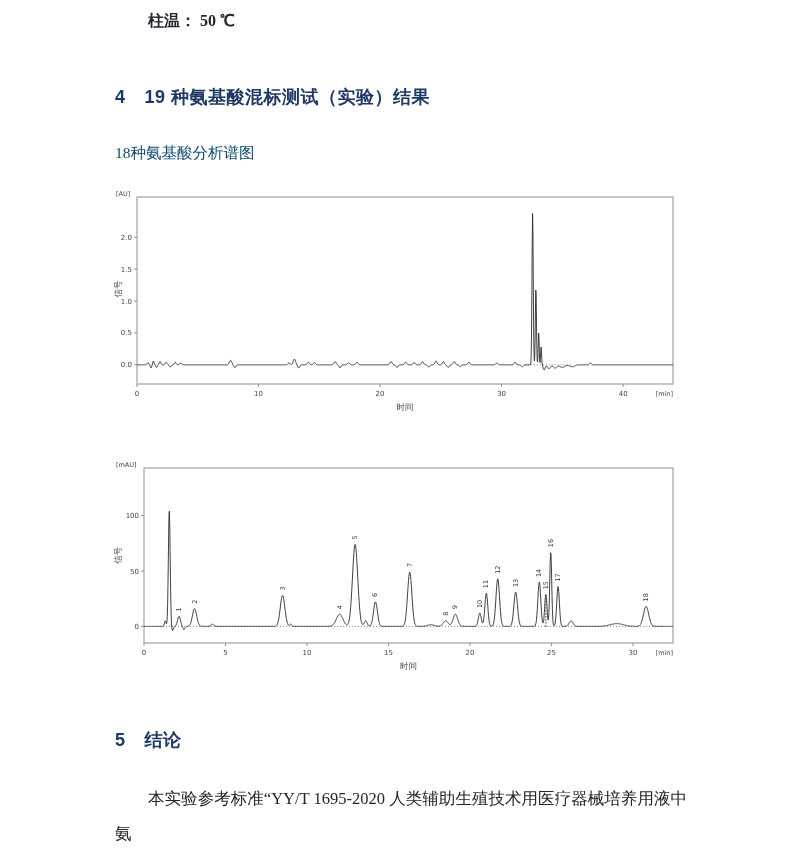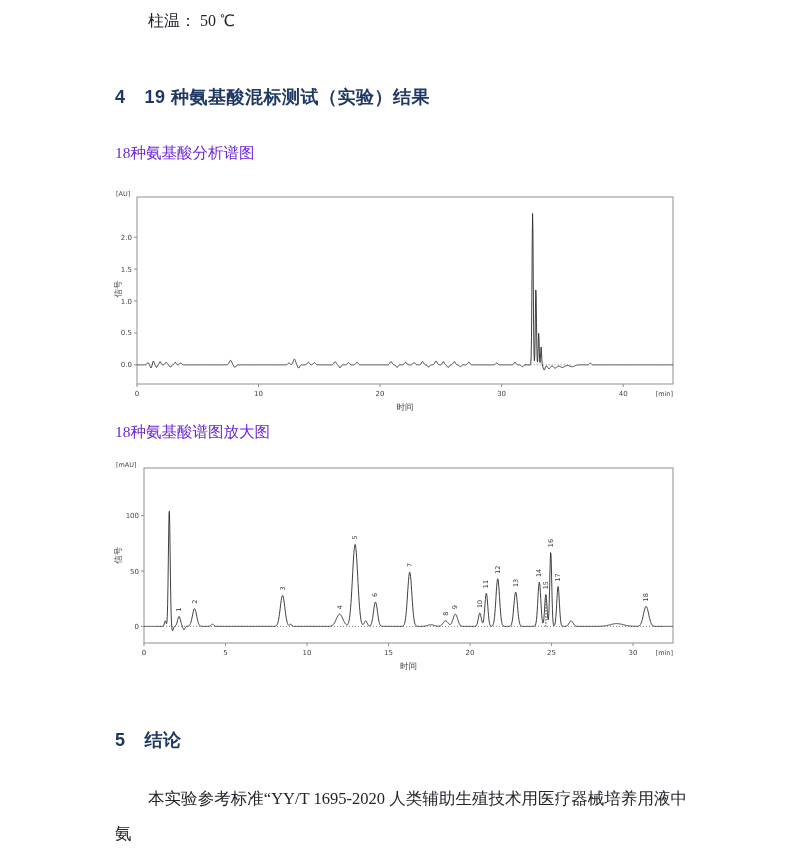--- a/index.html
+++ b/index.html
@@ -1,31 +1,31 @@
 <!DOCTYPE html>
 <html><head>
 <meta charset="utf-8">
 <style>
   html,body{margin:0;padding:0;background:#ffffff;}
   .page{
     position:relative;width:800px;height:849px;background:#ffffff;
     overflow:hidden;font-family:"Liberation Serif", serif;color:#24242c;
   }
   .top-line{
-    position:absolute;left:148px;top:11px;font-size:16px;color:#24242c;
+    position:absolute;left:148px;top:11px;font-size:16px;color:#24242c;font-weight:bold;
   }
   .heading{
     position:absolute;left:115px;display:flex;gap:19px;align-items:baseline;
     font-family:"Liberation Sans", sans-serif;font-weight:bold;font-size:18px;
     color:#1f3864;letter-spacing:0.5px;
   }
   .h4{top:85px;}
   .h5{top:728px;}
   .caption{
-    position:absolute;left:115px;font-size:15.5px;color:#6d28d9;
+    position:absolute;left:115px;font-size:15.5px;color:#0c4a6e;
   }
   .cap1{top:143px;}
   .cap2{top:422px;}
   .chart{position:absolute;left:108px;width:585px;height:228px;}
   #chart1{top:188px;}
   #chart2{top:458px;}
   .para{
     position:absolute;left:115px;top:781px;width:572px;
     font-size:16.5px;color:#24242c;
   }
@@ -72,21 +72,20 @@
       <text x="393.625850340136" y="208" font-size="7" fill="#444444" text-anchor="middle" font-family="DejaVu Sans, sans-serif">30</text>
       <line x1="515.1678004535147" y1="196" x2="515.1678004535147" y2="199" stroke="#8f8f8f"></line>
       <text x="515.1678004535147" y="208" font-size="7" fill="#444444" text-anchor="middle" font-family="DejaVu Sans, sans-serif">40</text>
       <text x="565" y="208" font-size="6.5" fill="#444444" text-anchor="end" font-family="DejaVu Sans, sans-serif">[min]</text>
       <text x="297" y="222" font-size="8.5" fill="#444444" text-anchor="middle">时间</text>
       <text x="13" y="100.92662116040955" font-size="8.5" fill="#444444" text-anchor="middle" transform="rotate(-90 13 100.92662116040955)">信号</text>
       <line x1="416.71882086167795" y1="176.8532423208191" x2="464.12018140589566" y2="176.8532423208191" stroke="#666" stroke-width="0.8" stroke-dasharray="1,2"></line>
       <polyline points="29.00,176.85 29.36,176.85 29.71,176.85 30.07,176.85 30.43,176.85 30.79,176.85 31.14,176.85 31.50,176.85 31.86,176.85 32.22,176.85 32.57,176.85 32.93,176.85 33.29,176.85 33.65,176.85 34.00,176.85 34.36,176.85 34.72,176.85 35.07,176.85 35.43,176.85 35.79,176.85 36.15,176.85 36.50,176.85 36.86,176.85 37.22,176.84 37.58,176.81 37.93,176.71 38.29,176.51 38.65,176.15 39.01,175.63 39.36,175.08 39.72,174.69 40.08,174.65 40.43,174.98 40.79,175.54 41.15,176.18 41.51,176.86 41.86,177.68 42.22,178.66 42.58,179.58 42.94,180.02 43.29,179.70 43.65,178.73 44.01,177.42 44.37,176.00 44.72,174.57 45.08,173.44 45.44,173.04 45.79,173.53 46.15,174.60 46.51,175.70 46.87,176.58 47.22,177.31 47.58,178.07 47.94,178.85 48.30,179.35 48.65,179.30 49.01,178.74 49.37,177.98 49.73,177.34 50.08,176.86 50.44,176.43 50.80,175.87 51.15,175.12 51.51,174.33 51.87,173.77 52.23,173.70 52.58,174.15 52.94,174.91 53.30,175.68 53.66,176.26 54.01,176.60 54.37,176.76 54.73,176.82 55.09,176.83 55.44,176.80 55.80,176.72 56.16,176.55 56.51,176.25 56.87,175.81 57.23,175.25 57.59,174.72 57.94,174.37 58.30,174.32 58.66,174.60 59.02,175.11 59.37,175.67 59.73,176.16 60.09,176.54 60.45,176.84 60.80,177.15 61.16,177.57 61.52,178.11 61.87,178.66 62.23,179.03 62.59,179.05 62.95,178.70 63.30,178.16 63.66,177.63 64.02,177.24 64.38,177.01 64.73,176.88 65.09,176.78 65.45,176.61 65.81,176.29 66.16,175.79 66.52,175.15 66.88,174.58 67.23,174.30 67.59,174.46 67.95,174.97 68.31,175.61 68.66,176.17 69.02,176.53 69.38,176.72 69.74,176.80 70.09,176.80 70.45,176.74 70.81,176.59 71.17,176.35 71.52,176.00 71.88,175.58 72.24,175.19 72.59,174.96 72.95,174.98 73.31,175.23 73.67,175.62 74.02,176.04 74.38,176.38 74.74,176.61 75.10,176.75 75.45,176.81 75.81,176.84 76.17,176.85 76.53,176.85 76.88,176.85 77.24,176.85 77.60,176.85 77.95,176.85 78.31,176.85 78.67,176.85 79.03,176.85 79.38,176.85 79.74,176.85 80.10,176.85 80.46,176.85 80.81,176.85 81.17,176.85 81.53,176.85 81.89,176.85 82.24,176.85 82.60,176.85 82.96,176.85 83.31,176.85 83.67,176.85 84.03,176.85 84.39,176.85 84.74,176.85 85.10,176.85 85.46,176.85 85.82,176.85 86.17,176.85 86.53,176.85 86.89,176.85 87.25,176.85 87.60,176.85 87.96,176.85 88.32,176.85 88.67,176.85 89.03,176.85 89.39,176.85 89.75,176.85 90.10,176.85 90.46,176.85 90.82,176.85 91.18,176.85 91.53,176.85 91.89,176.85 92.25,176.85 92.61,176.85 92.96,176.85 93.32,176.85 93.68,176.85 94.03,176.85 94.39,176.85 94.75,176.85 95.11,176.85 95.46,176.85 95.82,176.85 96.18,176.85 96.54,176.85 96.89,176.85 97.25,176.85 97.61,176.85 97.97,176.85 98.32,176.85 98.68,176.85 99.04,176.85 99.39,176.85 99.75,176.85 100.11,176.85 100.47,176.85 100.82,176.85 101.18,176.85 101.54,176.85 101.90,176.85 102.25,176.85 102.61,176.85 102.97,176.85 103.33,176.85 103.68,176.85 104.04,176.85 104.40,176.85 104.75,176.85 105.11,176.85 105.47,176.85 105.83,176.85 106.18,176.85 106.54,176.85 106.90,176.85 107.26,176.85 107.61,176.85 107.97,176.85 108.33,176.85 108.69,176.85 109.04,176.85 109.40,176.85 109.76,176.85 110.11,176.85 110.47,176.85 110.83,176.85 111.19,176.85 111.54,176.85 111.90,176.85 112.26,176.85 112.62,176.85 112.97,176.85 113.33,176.85 113.69,176.85 114.05,176.85 114.40,176.85 114.76,176.85 115.12,176.85 115.47,176.85 115.83,176.85 116.19,176.85 116.55,176.85 116.90,176.85 117.26,176.85 117.62,176.85 117.98,176.85 118.33,176.84 118.69,176.83 119.05,176.79 119.41,176.71 119.76,176.55 120.12,176.28 120.48,175.86 120.83,175.27 121.19,174.54 121.55,173.75 121.91,173.03 122.26,172.54 122.62,172.39 122.98,172.61 123.34,173.16 123.69,173.91 124.05,174.73 124.41,175.51 124.77,176.22 125.12,176.88 125.48,177.55 125.84,178.23 126.19,178.85 126.55,179.27 126.91,179.39 127.27,179.17 127.62,178.70 127.98,178.14 128.34,177.63 128.70,177.27 129.05,177.05 129.41,176.93 129.77,176.88 130.13,176.86 130.48,176.86 130.84,176.85 131.20,176.85 131.55,176.85 131.91,176.85 132.27,176.85 132.63,176.85 132.98,176.85 133.34,176.85 133.70,176.85 134.06,176.85 134.41,176.85 134.77,176.85 135.13,176.85 135.49,176.85 135.84,176.85 136.20,176.85 136.56,176.85 136.91,176.85 137.27,176.85 137.63,176.85 137.99,176.85 138.34,176.85 138.70,176.85 139.06,176.85 139.42,176.85 139.77,176.85 140.13,176.85 140.49,176.85 140.85,176.85 141.20,176.85 141.56,176.85 141.92,176.85 142.27,176.85 142.63,176.85 142.99,176.85 143.35,176.85 143.70,176.85 144.06,176.85 144.42,176.85 144.78,176.85 145.13,176.85 145.49,176.85 145.85,176.85 146.21,176.85 146.56,176.85 146.92,176.85 147.28,176.85 147.63,176.85 147.99,176.85 148.35,176.85 148.71,176.85 149.06,176.85 149.42,176.85 149.78,176.85 150.14,176.85 150.49,176.85 150.85,176.85 151.21,176.85 151.57,176.85 151.92,176.85 152.28,176.85 152.64,176.85 152.99,176.85 153.35,176.85 153.71,176.85 154.07,176.85 154.42,176.85 154.78,176.85 155.14,176.85 155.50,176.85 155.85,176.85 156.21,176.85 156.57,176.85 156.93,176.85 157.28,176.85 157.64,176.85 158.00,176.85 158.35,176.85 158.71,176.85 159.07,176.85 159.43,176.85 159.78,176.85 160.14,176.85 160.50,176.85 160.86,176.85 161.21,176.85 161.57,176.85 161.93,176.85 162.29,176.85 162.64,176.85 163.00,176.85 163.36,176.85 163.71,176.85 164.07,176.85 164.43,176.85 164.79,176.85 165.14,176.85 165.50,176.85 165.86,176.85 166.22,176.85 166.57,176.85 166.93,176.85 167.29,176.85 167.65,176.85 168.00,176.85 168.36,176.85 168.72,176.85 169.07,176.85 169.43,176.85 169.79,176.85 170.15,176.85 170.50,176.85 170.86,176.85 171.22,176.85 171.58,176.85 171.93,176.85 172.29,176.85 172.65,176.85 173.01,176.85 173.36,176.85 173.72,176.85 174.08,176.85 174.43,176.85 174.79,176.85 175.15,176.85 175.51,176.85 175.86,176.85 176.22,176.85 176.58,176.85 176.94,176.85 177.29,176.85 177.65,176.85 178.01,176.83 178.37,176.79 178.72,176.71 179.08,176.54 179.44,176.26 179.79,175.88 180.15,175.46 180.51,175.11 180.87,174.94 181.22,175.02 181.58,175.32 181.94,175.73 182.30,176.12 182.65,176.41 183.01,176.54 183.37,176.51 183.73,176.31 184.08,175.91 184.44,175.28 184.80,174.44 185.15,173.45 185.51,172.45 185.87,171.63 186.23,171.17 186.58,171.18 186.94,171.66 187.30,172.50 187.66,173.52 188.01,174.56 188.37,175.52 188.73,176.39 189.09,177.23 189.44,178.08 189.80,178.92 190.16,179.61 190.51,179.99 190.87,179.96 191.23,179.52 191.59,178.86 191.94,178.17 192.30,177.61 192.66,177.23 193.02,177.02 193.37,176.92 193.73,176.87 194.09,176.86 194.45,176.85 194.80,176.85 195.16,176.85 195.52,176.85 195.87,176.85 196.23,176.85 196.59,176.85 196.95,176.83 197.30,176.80 197.66,176.74 198.02,176.60 198.38,176.37 198.73,176.02 199.09,175.57 199.45,175.07 199.81,174.62 200.16,174.35 200.52,174.32 200.88,174.56 201.23,174.98 201.59,175.48 201.95,175.95 202.31,176.32 202.66,176.56 203.02,176.70 203.38,176.75 203.74,176.73 204.09,176.63 204.45,176.43 204.81,176.13 205.17,175.73 205.52,175.30 205.88,174.90 206.24,174.66 206.59,174.64 206.95,174.84 207.31,175.21 207.67,175.65 208.02,176.06 208.38,176.38 208.74,176.60 209.10,176.73 209.45,176.80 209.81,176.83 210.17,176.85 210.53,176.85 210.88,176.85 211.24,176.85 211.60,176.85 211.95,176.85 212.31,176.85 212.67,176.85 213.03,176.85 213.38,176.85 213.74,176.85 214.10,176.85 214.46,176.85 214.81,176.85 215.17,176.85 215.53,176.85 215.89,176.85 216.24,176.85 216.60,176.85 216.96,176.85 217.31,176.85 217.67,176.85 218.03,176.85 218.39,176.85 218.74,176.85 219.10,176.85 219.46,176.85 219.82,176.85 220.17,176.85 220.53,176.85 220.89,176.85 221.25,176.85 221.60,176.85 221.96,176.85 222.32,176.85 222.67,176.85 223.03,176.85 223.39,176.84 223.75,176.83 224.10,176.78 224.46,176.68 224.82,176.50 225.18,176.19 225.53,175.73 225.89,175.14 226.25,174.52 226.61,173.99 226.96,173.69 227.32,173.72 227.68,174.06 228.03,174.62 228.39,175.24 228.75,175.82 229.11,176.28 229.46,176.64 229.82,176.95 230.18,177.31 230.54,177.79 230.89,178.39 231.25,179.03 231.61,179.53 231.97,179.72 232.32,179.55 232.68,179.06 233.04,178.43 233.39,177.84 233.75,177.39 234.11,177.11 234.47,176.96 234.82,176.89 235.18,176.87 235.54,176.86 235.90,176.85 236.25,176.85 236.61,176.85 236.97,176.84 237.33,176.82 237.68,176.77 238.04,176.67 238.40,176.49 238.75,176.21 239.11,175.83 239.47,175.40 239.83,174.99 240.18,174.70 240.54,174.62 240.90,174.78 241.26,175.11 241.61,175.54 241.97,175.97 242.33,176.31 242.69,176.56 243.04,176.71 243.40,176.79 243.76,176.83 244.11,176.84 244.47,176.85 244.83,176.85 245.19,176.85 245.54,176.84 245.90,176.81 246.26,176.74 246.62,176.61 246.97,176.39 247.33,176.05 247.69,175.60 248.05,175.10 248.40,174.64 248.76,174.36 249.12,174.32 249.47,174.54 249.83,174.95 250.19,175.45 250.55,175.92 250.90,176.30 251.26,176.56 251.62,176.71 251.98,176.79 252.33,176.83 252.69,176.84 253.05,176.85 253.41,176.85 253.76,176.85 254.12,176.85 254.48,176.85 254.83,176.85 255.19,176.85 255.55,176.85 255.91,176.85 256.26,176.85 256.62,176.85 256.98,176.85 257.34,176.85 257.69,176.85 258.05,176.85 258.41,176.85 258.77,176.85 259.12,176.85 259.48,176.85 259.84,176.85 260.19,176.85 260.55,176.85 260.91,176.85 261.27,176.85 261.62,176.85 261.98,176.85 262.34,176.85 262.70,176.85 263.05,176.85 263.41,176.85 263.77,176.85 264.13,176.85 264.48,176.85 264.84,176.85 265.20,176.85 265.55,176.85 265.91,176.85 266.27,176.85 266.63,176.85 266.98,176.85 267.34,176.85 267.70,176.85 268.06,176.85 268.41,176.85 268.77,176.85 269.13,176.85 269.49,176.85 269.84,176.85 270.20,176.85 270.56,176.85 270.91,176.85 271.27,176.85 271.63,176.85 271.99,176.85 272.34,176.85 272.70,176.85 273.06,176.85 273.42,176.85 273.77,176.85 274.13,176.85 274.49,176.85 274.85,176.85 275.20,176.85 275.56,176.85 275.92,176.85 276.27,176.85 276.63,176.85 276.99,176.85 277.35,176.85 277.70,176.85 278.06,176.85 278.42,176.85 278.78,176.85 279.13,176.85 279.49,176.84 279.85,176.81 280.21,176.74 280.56,176.60 280.92,176.35 281.28,175.96 281.63,175.43 281.99,174.81 282.35,174.21 282.71,173.79 283.06,173.66 283.42,173.87 283.78,174.34 284.14,174.95 284.49,175.56 284.85,176.06 285.21,176.42 285.57,176.64 285.92,176.77 286.28,176.85 286.64,176.94 286.99,177.09 287.35,177.36 287.71,177.77 288.07,178.30 288.42,178.86 288.78,179.27 289.14,179.40 289.50,179.20 289.85,178.74 290.21,178.18 290.57,177.67 290.93,177.29 291.28,177.06 291.64,176.94 292.00,176.88 292.35,176.86 292.71,176.86 293.07,176.85 293.43,176.85 293.78,176.85 294.14,176.84 294.50,176.81 294.86,176.75 295.21,176.62 295.57,176.40 295.93,176.07 296.29,175.62 296.64,175.12 297.00,174.67 297.36,174.37 297.71,174.31 298.07,174.52 298.43,174.93 298.79,175.43 299.14,175.90 299.50,176.28 299.86,176.55 300.22,176.70 300.57,176.79 300.93,176.83 301.29,176.84 301.65,176.85 302.00,176.85 302.36,176.85 302.72,176.84 303.07,176.81 303.43,176.74 303.79,176.62 304.15,176.41 304.50,176.10 304.86,175.70 305.22,175.26 305.58,174.88 305.93,174.65 306.29,174.65 306.65,174.87 307.01,175.25 307.36,175.69 307.72,176.09 308.08,176.41 308.43,176.62 308.79,176.74 309.15,176.81 309.51,176.83 309.86,176.85 310.22,176.85 310.58,176.85 310.94,176.84 311.29,176.82 311.65,176.77 312.01,176.67 312.37,176.47 312.72,176.15 313.08,175.67 313.44,175.08 313.79,174.46 314.15,173.95 314.51,173.68 314.87,173.74 315.22,174.11 315.58,174.68 315.94,175.30 316.30,175.86 316.65,176.28 317.01,176.56 317.37,176.72 317.73,176.82 318.08,176.89 318.44,177.00 318.80,177.18 319.15,177.48 319.51,177.91 319.87,178.40 320.23,178.84 320.58,179.07 320.94,179.02 321.30,178.70 321.66,178.23 322.01,177.75 322.37,177.36 322.73,177.11 323.09,176.96 323.44,176.89 323.80,176.86 324.16,176.85 324.51,176.83 324.87,176.79 325.23,176.70 325.59,176.51 325.94,176.19 326.30,175.70 326.66,175.03 327.02,174.28 327.37,173.59 327.73,173.13 328.09,173.04 328.45,173.34 328.80,173.94 329.16,174.69 329.52,175.40 329.87,175.98 330.23,176.38 330.59,176.62 330.95,176.75 331.30,176.81 331.66,176.84 332.02,176.84 332.38,176.82 332.73,176.75 333.09,176.60 333.45,176.32 333.81,175.85 334.16,175.22 334.52,174.51 334.88,173.93 335.23,173.67 335.59,173.82 335.95,174.33 336.31,175.02 336.66,175.69 337.02,176.22 337.38,176.58 337.74,176.84 338.09,177.08 338.45,177.39 338.81,177.84 339.17,178.39 339.52,178.93 339.88,179.31 340.24,179.40 340.59,179.15 340.95,178.67 341.31,178.10 341.67,177.61 342.02,177.25 342.38,177.03 342.74,176.91 343.10,176.83 343.45,176.73 343.81,176.58 344.17,176.31 344.53,175.90 344.88,175.35 345.24,174.72 345.60,174.15 345.95,173.76 346.31,173.67 346.67,173.92 347.03,174.41 347.38,175.03 347.74,175.63 348.10,176.12 348.46,176.46 348.81,176.66 349.17,176.78 349.53,176.85 349.89,176.93 350.24,177.05 350.60,177.27 350.96,177.59 351.31,178.00 351.67,178.41 352.03,178.69 352.39,178.76 352.74,178.58 353.10,178.22 353.46,177.80 353.82,177.42 354.17,177.15 354.53,176.99 354.89,176.91 355.25,176.87 355.60,176.86 355.96,176.85 356.32,176.85 356.67,176.85 357.03,176.85 357.39,176.83 357.75,176.80 358.10,176.73 358.46,176.60 358.82,176.37 359.18,176.02 359.53,175.56 359.89,175.06 360.25,174.62 360.61,174.34 360.96,174.33 361.32,174.56 361.68,174.99 362.03,175.49 362.39,175.96 362.75,176.32 363.11,176.57 363.46,176.72 363.82,176.80 364.18,176.83 364.54,176.85 364.89,176.85 365.25,176.85 365.61,176.85 365.97,176.85 366.32,176.85 366.68,176.85 367.04,176.85 367.39,176.85 367.75,176.85 368.11,176.85 368.47,176.85 368.82,176.85 369.18,176.85 369.54,176.85 369.90,176.85 370.25,176.85 370.61,176.85 370.97,176.85 371.33,176.85 371.68,176.85 372.04,176.85 372.40,176.85 372.75,176.85 373.11,176.85 373.47,176.85 373.83,176.85 374.18,176.85 374.54,176.85 374.90,176.85 375.26,176.85 375.61,176.85 375.97,176.85 376.33,176.85 376.69,176.85 377.04,176.85 377.40,176.85 377.76,176.85 378.11,176.85 378.47,176.85 378.83,176.85 379.19,176.85 379.54,176.85 379.90,176.85 380.26,176.85 380.62,176.85 380.97,176.85 381.33,176.85 381.69,176.85 382.05,176.85 382.40,176.85 382.76,176.85 383.12,176.85 383.47,176.85 383.83,176.85 384.19,176.85 384.55,176.85 384.90,176.85 385.26,176.85 385.62,176.84 385.98,176.82 386.33,176.77 386.69,176.66 387.05,176.45 387.41,176.13 387.76,175.73 388.12,175.32 388.48,175.02 388.83,174.94 389.19,175.12 389.55,175.47 389.91,175.89 390.26,176.27 390.62,176.54 390.98,176.71 391.34,176.80 391.69,176.83 392.05,176.85 392.41,176.85 392.77,176.85 393.12,176.85 393.48,176.85 393.84,176.85 394.19,176.85 394.55,176.85 394.91,176.85 395.27,176.85 395.62,176.85 395.98,176.85 396.34,176.85 396.70,176.85 397.05,176.85 397.41,176.85 397.77,176.85 398.13,176.85 398.48,176.85 398.84,176.85 399.20,176.85 399.55,176.85 399.91,176.85 400.27,176.85 400.63,176.85 400.98,176.85 401.34,176.85 401.70,176.85 402.06,176.85 402.41,176.85 402.77,176.85 403.13,176.85 403.49,176.85 403.84,176.84 404.20,176.81 404.56,176.74 404.91,176.59 405.27,176.32 405.63,175.90 405.99,175.36 406.34,174.81 406.70,174.41 407.06,174.31 407.42,174.53 407.77,175.00 408.13,175.56 408.49,176.07 408.85,176.44 409.20,176.66 409.56,176.77 409.92,176.83 410.27,176.84 410.63,176.85 410.99,176.86 411.35,176.87 411.70,176.91 412.06,176.99 412.42,177.15 412.78,177.42 413.13,177.80 413.49,178.22 413.85,178.58 414.21,178.76 414.56,178.69 414.92,178.40 415.28,177.99 415.63,177.59 415.99,177.27 416.35,177.06 416.71,176.94 417.06,176.89 417.42,176.86 417.78,176.86 418.14,176.85 418.49,176.85 418.85,176.85 419.21,176.85 419.57,176.85 419.92,176.85 420.28,176.85 420.64,176.85 420.99,176.85 421.35,176.85 421.71,176.85 422.07,176.83 422.42,176.63 422.78,175.28 423.14,169.04 423.50,149.31 423.85,108.18 424.21,55.66 424.57,25.49 424.93,43.07 425.28,93.17 425.64,139.80 426.00,165.07 426.35,172.87 426.71,169.23 427.07,152.68 427.43,124.24 427.78,101.99 428.14,107.33 428.50,134.72 428.86,160.17 429.21,172.25 429.57,173.94 429.93,167.61 430.29,154.52 430.64,145.13 431.00,150.60 431.36,164.17 431.71,173.04 432.07,174.58 432.43,170.42 432.79,162.88 433.14,159.03 433.50,163.69 433.86,171.40 434.22,176.08 434.57,177.98 434.93,179.11 435.29,180.25 435.65,181.28 436.00,181.90 436.36,181.88 436.72,181.25 437.07,180.25 437.43,179.22 437.79,178.45 438.15,178.04 438.50,177.99 438.86,178.23 439.22,178.67 439.58,179.20 439.93,179.75 440.29,180.23 440.65,180.56 441.01,180.69 441.36,180.61 441.72,180.31 442.08,179.88 442.43,179.38 442.79,178.89 443.15,178.49 443.51,178.21 443.86,178.09 444.22,178.12 444.58,178.27 444.94,178.53 445.29,178.86 445.65,179.20 446.01,179.53 446.37,179.81 446.72,179.99 447.08,180.07 447.44,180.03 447.79,179.89 448.15,179.65 448.51,179.36 448.87,179.05 449.22,178.74 449.58,178.48 449.94,178.28 450.30,178.16 450.65,178.11 451.01,178.14 451.37,178.24 451.73,178.38 452.08,178.55 452.44,178.74 452.80,178.93 453.15,179.11 453.51,179.25 453.87,179.35 454.23,179.40 454.58,179.40 454.94,179.34 455.30,179.24 455.66,179.09 456.01,178.91 456.37,178.70 456.73,178.48 457.09,178.27 457.44,178.06 457.80,177.88 458.16,177.72 458.51,177.60 458.87,177.51 459.23,177.46 459.59,177.45 459.94,177.48 460.30,177.54 460.66,177.64 461.02,177.76 461.37,177.91 461.73,178.06 462.09,178.22 462.45,178.37 462.80,178.51 463.16,178.63 463.52,178.71 463.87,178.76 464.23,178.77 464.59,178.73 464.95,178.66 465.30,178.55 465.66,178.42 466.02,178.26 466.38,178.10 466.73,177.93 467.09,177.76 467.45,177.60 467.81,177.46 468.16,177.33 468.52,177.23 468.88,177.14 469.23,177.06 469.59,177.01 469.95,176.96 470.31,176.93 470.66,176.90 471.02,176.89 471.38,176.88 471.74,176.87 472.09,176.86 472.45,176.86 472.81,176.86 473.17,176.86 473.52,176.85 473.88,176.85 474.24,176.85 474.59,176.85 474.95,176.85 475.31,176.85 475.67,176.85 476.02,176.85 476.38,176.85 476.74,176.85 477.10,176.85 477.45,176.85 477.81,176.85 478.17,176.85 478.53,176.85 478.88,176.85 479.24,176.85 479.60,176.84 479.95,176.82 480.31,176.75 480.67,176.58 481.03,176.28 481.38,175.85 481.74,175.37 482.10,175.02 482.46,174.95 482.81,175.20 483.17,175.65 483.53,176.12 483.89,176.48 484.24,176.69 484.60,176.79 484.96,176.84 485.31,176.85 485.67,176.85 486.03,176.85 486.39,176.85 486.74,176.85 487.10,176.85 487.46,176.85 487.82,176.85 488.17,176.85 488.53,176.85 488.89,176.85 489.25,176.85 489.60,176.85 489.96,176.85 490.32,176.85 490.67,176.85 491.03,176.85 491.39,176.85 491.75,176.85 492.10,176.85 492.46,176.85 492.82,176.85 493.18,176.85 493.53,176.85 493.89,176.85 494.25,176.85 494.61,176.85 494.96,176.85 495.32,176.85 495.68,176.85 496.03,176.85 496.39,176.85 496.75,176.85 497.11,176.85 497.46,176.85 497.82,176.85 498.18,176.85 498.54,176.85 498.89,176.85 499.25,176.85 499.61,176.85 499.97,176.85 500.32,176.85 500.68,176.85 501.04,176.85 501.39,176.85 501.75,176.85 502.11,176.85 502.47,176.85 502.82,176.85 503.18,176.85 503.54,176.85 503.90,176.85 504.25,176.85 504.61,176.85 504.97,176.85 505.33,176.85 505.68,176.85 506.04,176.85 506.40,176.85 506.75,176.85 507.11,176.85 507.47,176.85 507.83,176.85 508.18,176.85 508.54,176.85 508.90,176.85 509.26,176.85 509.61,176.85 509.97,176.85 510.33,176.85 510.69,176.85 511.04,176.85 511.40,176.85 511.76,176.85 512.11,176.85 512.47,176.85 512.83,176.85 513.19,176.85 513.54,176.85 513.90,176.85 514.26,176.85 514.62,176.85 514.97,176.85 515.33,176.85 515.69,176.85 516.05,176.85 516.40,176.85 516.76,176.85 517.12,176.85 517.47,176.85 517.83,176.85 518.19,176.85 518.55,176.85 518.90,176.85 519.26,176.85 519.62,176.85 519.98,176.85 520.33,176.85 520.69,176.85 521.05,176.85 521.41,176.85 521.76,176.85 522.12,176.85 522.48,176.85 522.83,176.85 523.19,176.85 523.55,176.85 523.91,176.85 524.26,176.85 524.62,176.85 524.98,176.85 525.34,176.85 525.69,176.85 526.05,176.85 526.41,176.85 526.77,176.85 527.12,176.85 527.48,176.85 527.84,176.85 528.19,176.85 528.55,176.85 528.91,176.85 529.27,176.85 529.62,176.85 529.98,176.85 530.34,176.85 530.70,176.85 531.05,176.85 531.41,176.85 531.77,176.85 532.13,176.85 532.48,176.85 532.84,176.85 533.20,176.85 533.55,176.85 533.91,176.85 534.27,176.85 534.63,176.85 534.98,176.85 535.34,176.85 535.70,176.85 536.06,176.85 536.41,176.85 536.77,176.85 537.13,176.85 537.49,176.85 537.84,176.85 538.20,176.85 538.56,176.85 538.91,176.85 539.27,176.85 539.63,176.85 539.99,176.85 540.34,176.85 540.70,176.85 541.06,176.85 541.42,176.85 541.77,176.85 542.13,176.85 542.49,176.85 542.85,176.85 543.20,176.85 543.56,176.85 543.92,176.85 544.27,176.85 544.63,176.85 544.99,176.85 545.35,176.85 545.70,176.85 546.06,176.85 546.42,176.85 546.78,176.85 547.13,176.85 547.49,176.85 547.85,176.85 548.21,176.85 548.56,176.85 548.92,176.85 549.28,176.85 549.63,176.85 549.99,176.85 550.35,176.85 550.71,176.85 551.06,176.85 551.42,176.85 551.78,176.85 552.14,176.85 552.49,176.85 552.85,176.85 553.21,176.85 553.57,176.85 553.92,176.85 554.28,176.85 554.64,176.85 554.99,176.85 555.35,176.85 555.71,176.85 556.07,176.85 556.42,176.85 556.78,176.85 557.14,176.85 557.50,176.85 557.85,176.85 558.21,176.85 558.57,176.85 558.93,176.85 559.28,176.85 559.64,176.85 560.00,176.85 560.35,176.85 560.71,176.85 561.07,176.85 561.43,176.85 561.78,176.85 562.14,176.85 562.50,176.85 562.86,176.85 563.21,176.85 563.57,176.85 563.93,176.85 564.29,176.85 564.64,176.85 565.00,176.85" fill="none" stroke="#2a2a2a" stroke-width="0.9"></polyline>
     </svg>
 
-  <div class="caption cap2">18种氨基酸谱图放大图</div>
 
   <svg id="chart2" class="chart" viewBox="0 0 585 228">
       <rect x="36" y="10" width="529" height="175" fill="none" stroke="#8f8f8f" stroke-width="1"></rect>
       <text x="8" y="9" font-size="6.5" fill="#444444" font-family="DejaVu Sans, sans-serif">[mAU]</text>
       <line x1="33" y1="168.3860759493671" x2="36" y2="168.3860759493671" stroke="#8f8f8f"></line>
       <text x="31" y="170.8860759493671" font-size="7" fill="#444444" text-anchor="end" font-family="DejaVu Sans, sans-serif">0</text>
       <line x1="33" y1="113.00632911392404" x2="36" y2="113.00632911392404" stroke="#8f8f8f"></line>
       <text x="31" y="115.50632911392404" font-size="7" fill="#444444" text-anchor="end" font-family="DejaVu Sans, sans-serif">50</text>
       <line x1="33" y1="57.62658227848101" x2="36" y2="57.62658227848101" stroke="#8f8f8f"></line>
       <text x="31" y="60.12658227848101" font-size="7" fill="#444444" text-anchor="end" font-family="DejaVu Sans, sans-serif">100</text>

